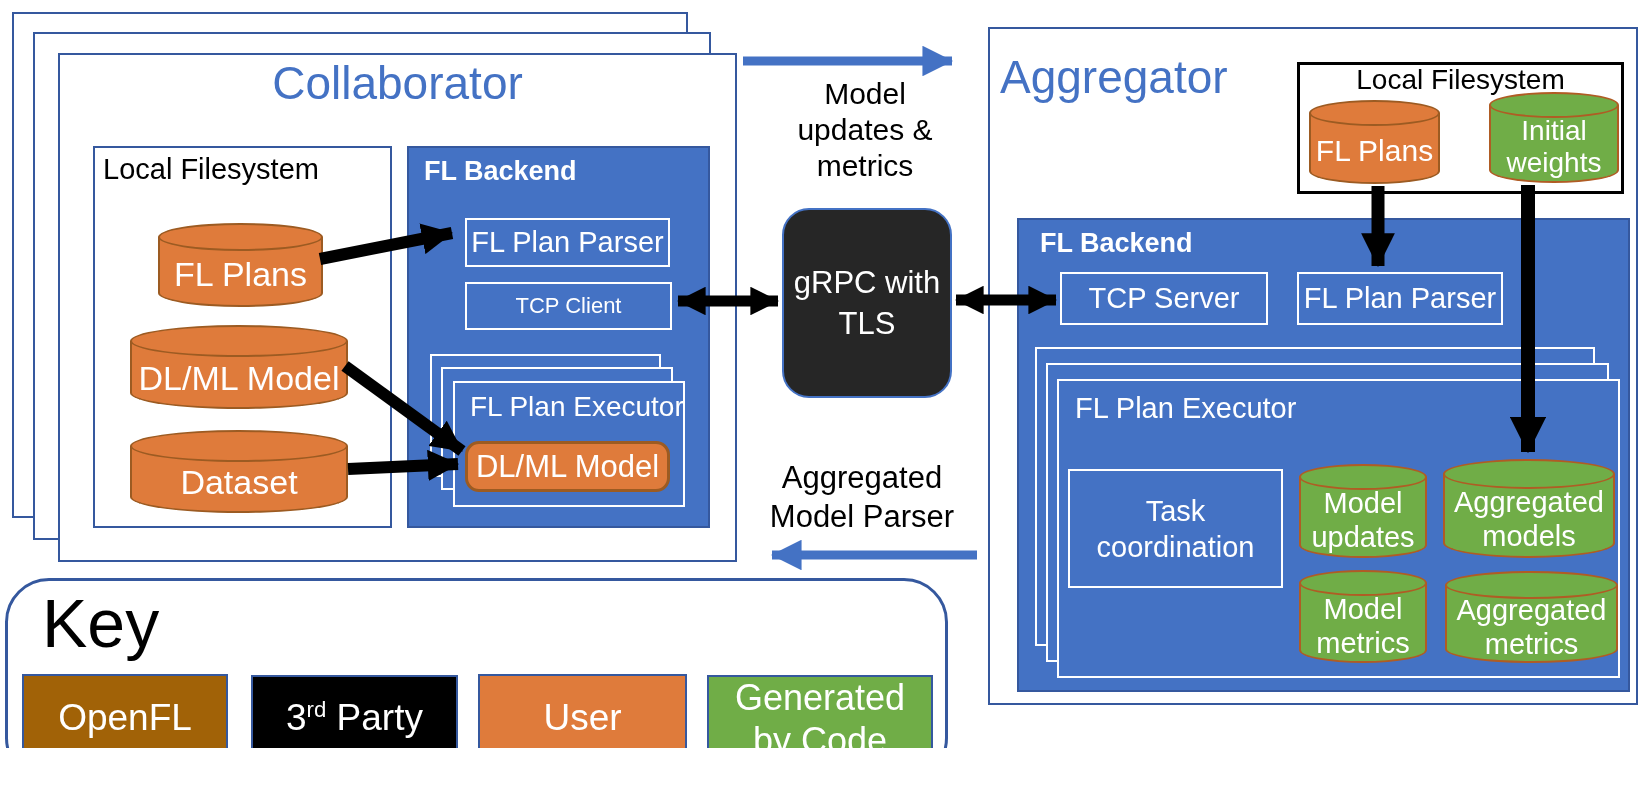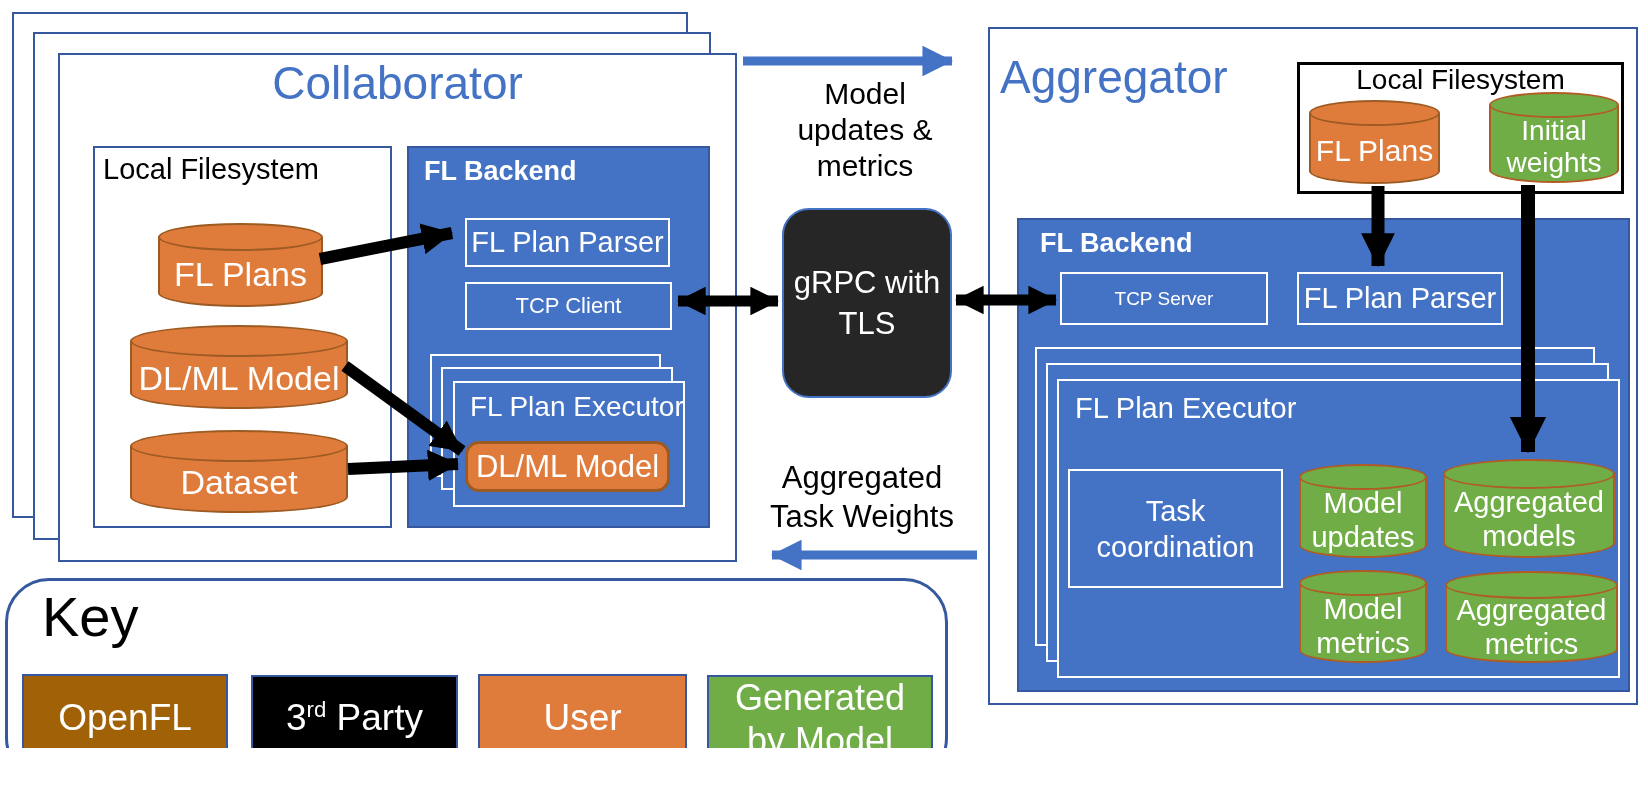--- a/index.html
+++ b/index.html
@@ -108,21 +108,21 @@
   </div>
 
   <div class="abs lines" style="left:782px; top:208px; width:170px; height:190px; background:#262626; border:2px solid #4472C4;
               border-radius:27px; box-sizing:border-box; color:#ffffff; font-size:31px; line-height:41px;">
     <span>gRPC with</span>
     <span>TLS</span>
   </div>
 
   <div class="abs lines black-label" style="left:717px; top:458px; width:290px; font-size:31px; line-height:39px;">
     <span>Aggregated</span>
-    <span>Task Weights</span>
+    <span>Model Parser</span>
   </div>
 
   <div class="frame" style="left:988px; top:27px; width:650px; height:678px;"></div>
   <div class="big-title" style="left:1000px; top:50px;">Aggregator</div>
 
   <div class="abs" style="left:1297px; top:62px; width:327px; height:132px; background:#ffffff; border:3px solid #000000; box-sizing:border-box;"></div>
   <div class="abs black-label" style="left:1297px; top:64px; width:327px; text-align:center; font-size:28px;">Local Filesystem</div>
 
   <div class="cyl" style="left:1309px; top:100px; width:131px; height:84px; --eh:26px;">
     <div class="cyl-body"></div>
@@ -137,21 +137,21 @@
     <div class="cyl-top"></div>
     <div class="cyl-label" style="font-size:28px; line-height:32px;">
       <span>Initial</span>
       <span>weights</span>
     </div>
   </div>
 
   <div class="bluebox" style="left:1017px; top:218px; width:613px; height:474px;"></div>
   <div class="section-title" style="left:1040px; top:228px;">FL Backend</div>
 
-  <div class="wbox" style="left:1060px; top:272px; width:208px; height:53px; font-size:19px;">
+  <div class="wbox" style="left:1060px; top:272px; width:208px; height:53px; font-size:29px;">
     <span>TCP Server</span>
   </div>
 
   <div class="wbox" style="left:1297px; top:272px; width:206px; height:53px; font-size:29px;">
     <span>FL Plan Parser</span>
   </div>
 
   <div class="stackframe" style="left:1035px; top:347px; width:560px; height:299px;"></div>
   <div class="stackframe" style="left:1046px; top:363px; width:563px; height:299px;"></div>
   <div class="stackframe" style="left:1057px; top:379px; width:563px; height:299px;"></div>
@@ -193,40 +193,40 @@
     <div class="cyl-body"></div>
     <div class="cyl-top"></div>
     <div class="cyl-label" style="font-size:29px; line-height:34px;">
       <span>Aggregated</span>
       <span>metrics</span>
     </div>
   </div>
 
   <div class="abs" style="left:5px; top:578px; width:943px; height:204px; background:#ffffff; border:3px solid #35589E;
               border-radius:44px; box-sizing:border-box;"></div>
-  <div class="abs black-label" style="left:42px; top:584px; font-size:56px;">Key</div>
+  <div class="abs black-label" style="left:42px; top:584px; font-size:68px;">Key</div>
 
   <div class="key-swatch" style="left:22px; top:674px; width:206px; height:88px; background:#a16207;">
     <span>OpenFL</span>
   </div>
 
   <div class="key-swatch" style="left:251px; top:675px; width:207px; height:86px; background:#000000;">
     <span>
       <span>3</span><sup class="rd">rd</sup>
       <span>Party</span>
     </span>
   </div>
 
   <div class="key-swatch" style="left:478px; top:674px; width:209px; height:88px; background:#DF7B3B;">
     <span>User</span>
   </div>
 
   <div class="key-swatch lines" style="left:707px; top:675px; width:226px; height:87px; background:#70AD47; font-size:36px; line-height:43px;">
     <span>Generated</span>
-    <span>by Model</span>
+    <span>by Code</span>
   </div>
 
   <svg id="arrow-layer" viewBox="0 0 1648 796">
     <defs>
       <marker id="hb" viewBox="0 0 3 3" refX="2.9" refY="1.5" markerWidth="2.6" markerHeight="2.6" orient="auto-start-reverse" markerUnits="strokeWidth">
         <path d="M0,0 L3,1.5 L0,3 z" fill="#000000"></path>
       </marker>
       <marker id="hu" viewBox="0 0 3 3" refX="2.9" refY="1.5" markerWidth="3.4" markerHeight="3.4" orient="auto-start-reverse" markerUnits="strokeWidth">
         <path d="M0,0 L3,1.5 L0,3 z" fill="#4472C4"></path>
       </marker>

